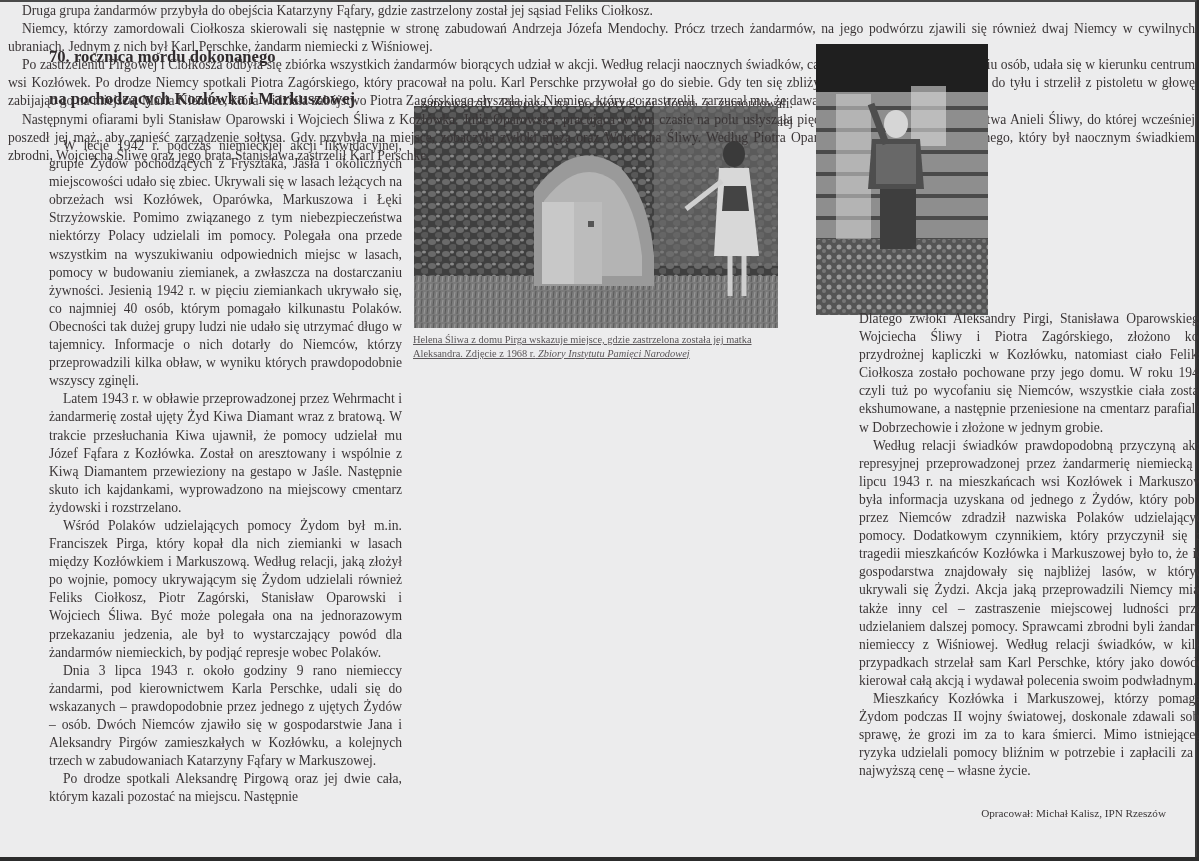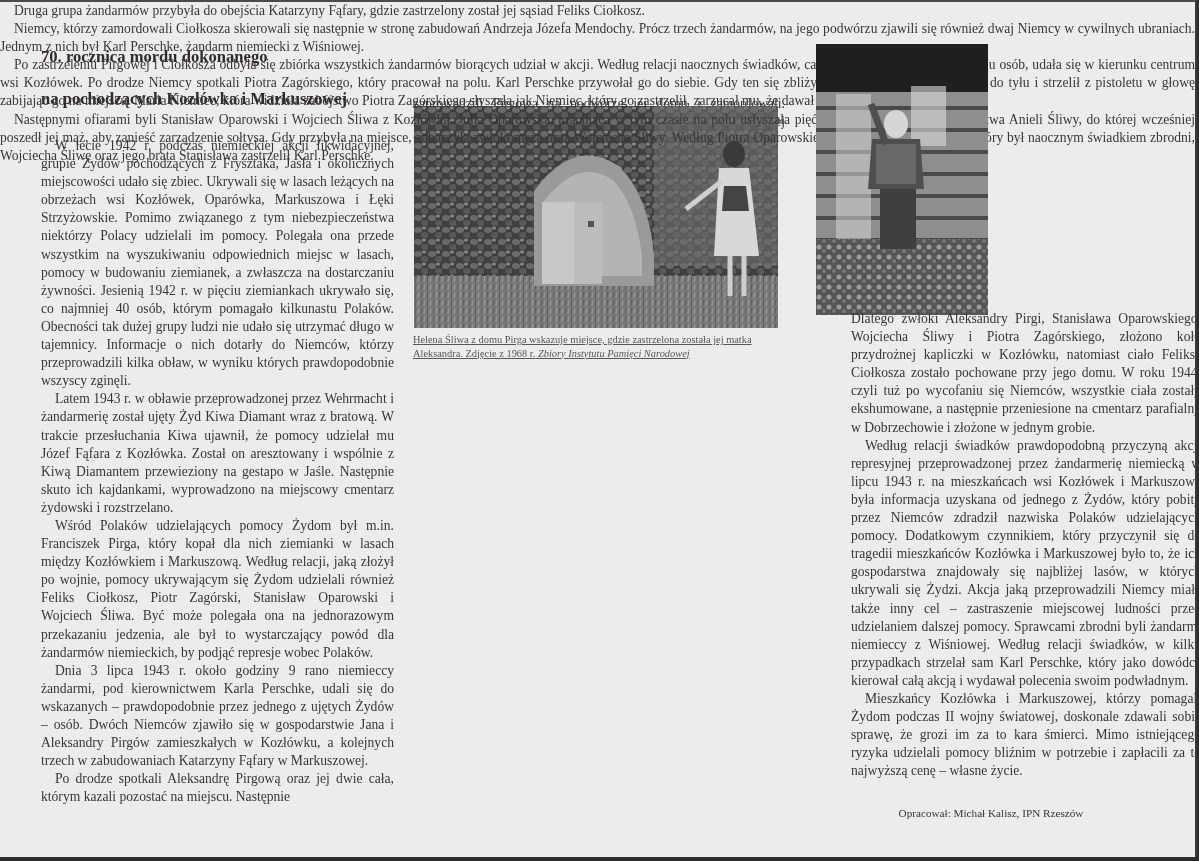--- a/index.html
+++ b/index.html
@@ -10,21 +10,21 @@
       color: #3a3536;
     }
     .page {
       position: absolute; left: 0; top: 0;
       width: 1197px; height: 857px;
       background: #ececed;
       border-top: 2px solid #4a4a4a;
       border-right: 2px solid #3a3a3a;
       box-sizing: border-box;
     }
-    .col { position: absolute; }
+    .col { position: absolute; padding-left: 8px; }
     .col p {
       margin: 0; font-size: 13.6px; line-height: 18.1px;
       text-align: justify; text-indent: 14px;
       hyphens: manual;
     }
     .col p.noindent { text-indent: 0; }
     .c1 { left: 41px; top: 44px; width: 353px; }
     .title {
       font-family: "Liberation Serif", "DejaVu Serif", serif;
       font-weight: bold; font-size: 16.6px; line-height: 21px;
@@ -42,21 +42,21 @@
       font-size: 10.4px; line-height: 13.5px; color: #5a5658;
     }
     .caption i { font-style: italic; }
     .cap1 { position: absolute; left: 413px; top: 331px; width: 372px; text-decoration: underline; }
     .cap2 { position: absolute; left: 998px; top: 42px; width: 172px; }
     .c3a { left: 1000px; top: 163px; width: 165px; }
     .c3b { left: 851px; top: 308px; width: 350px; }
     .c3a p, .c3b p { text-align: justify; }
     .credit {
       position: absolute; left: 816px; top: 805px; width: 350px;
-      text-align: center; font-size: 11.2px; color: #3a3536;
+      text-align: right; font-size: 11.2px; color: #3a3536;
     }
   </style>
 </head>
 <body>
 
 <div class="page">
 
   <div class="col c1">
     <h1 class="title">
       <span>70. rocznica mordu dokonanego</span><br>

